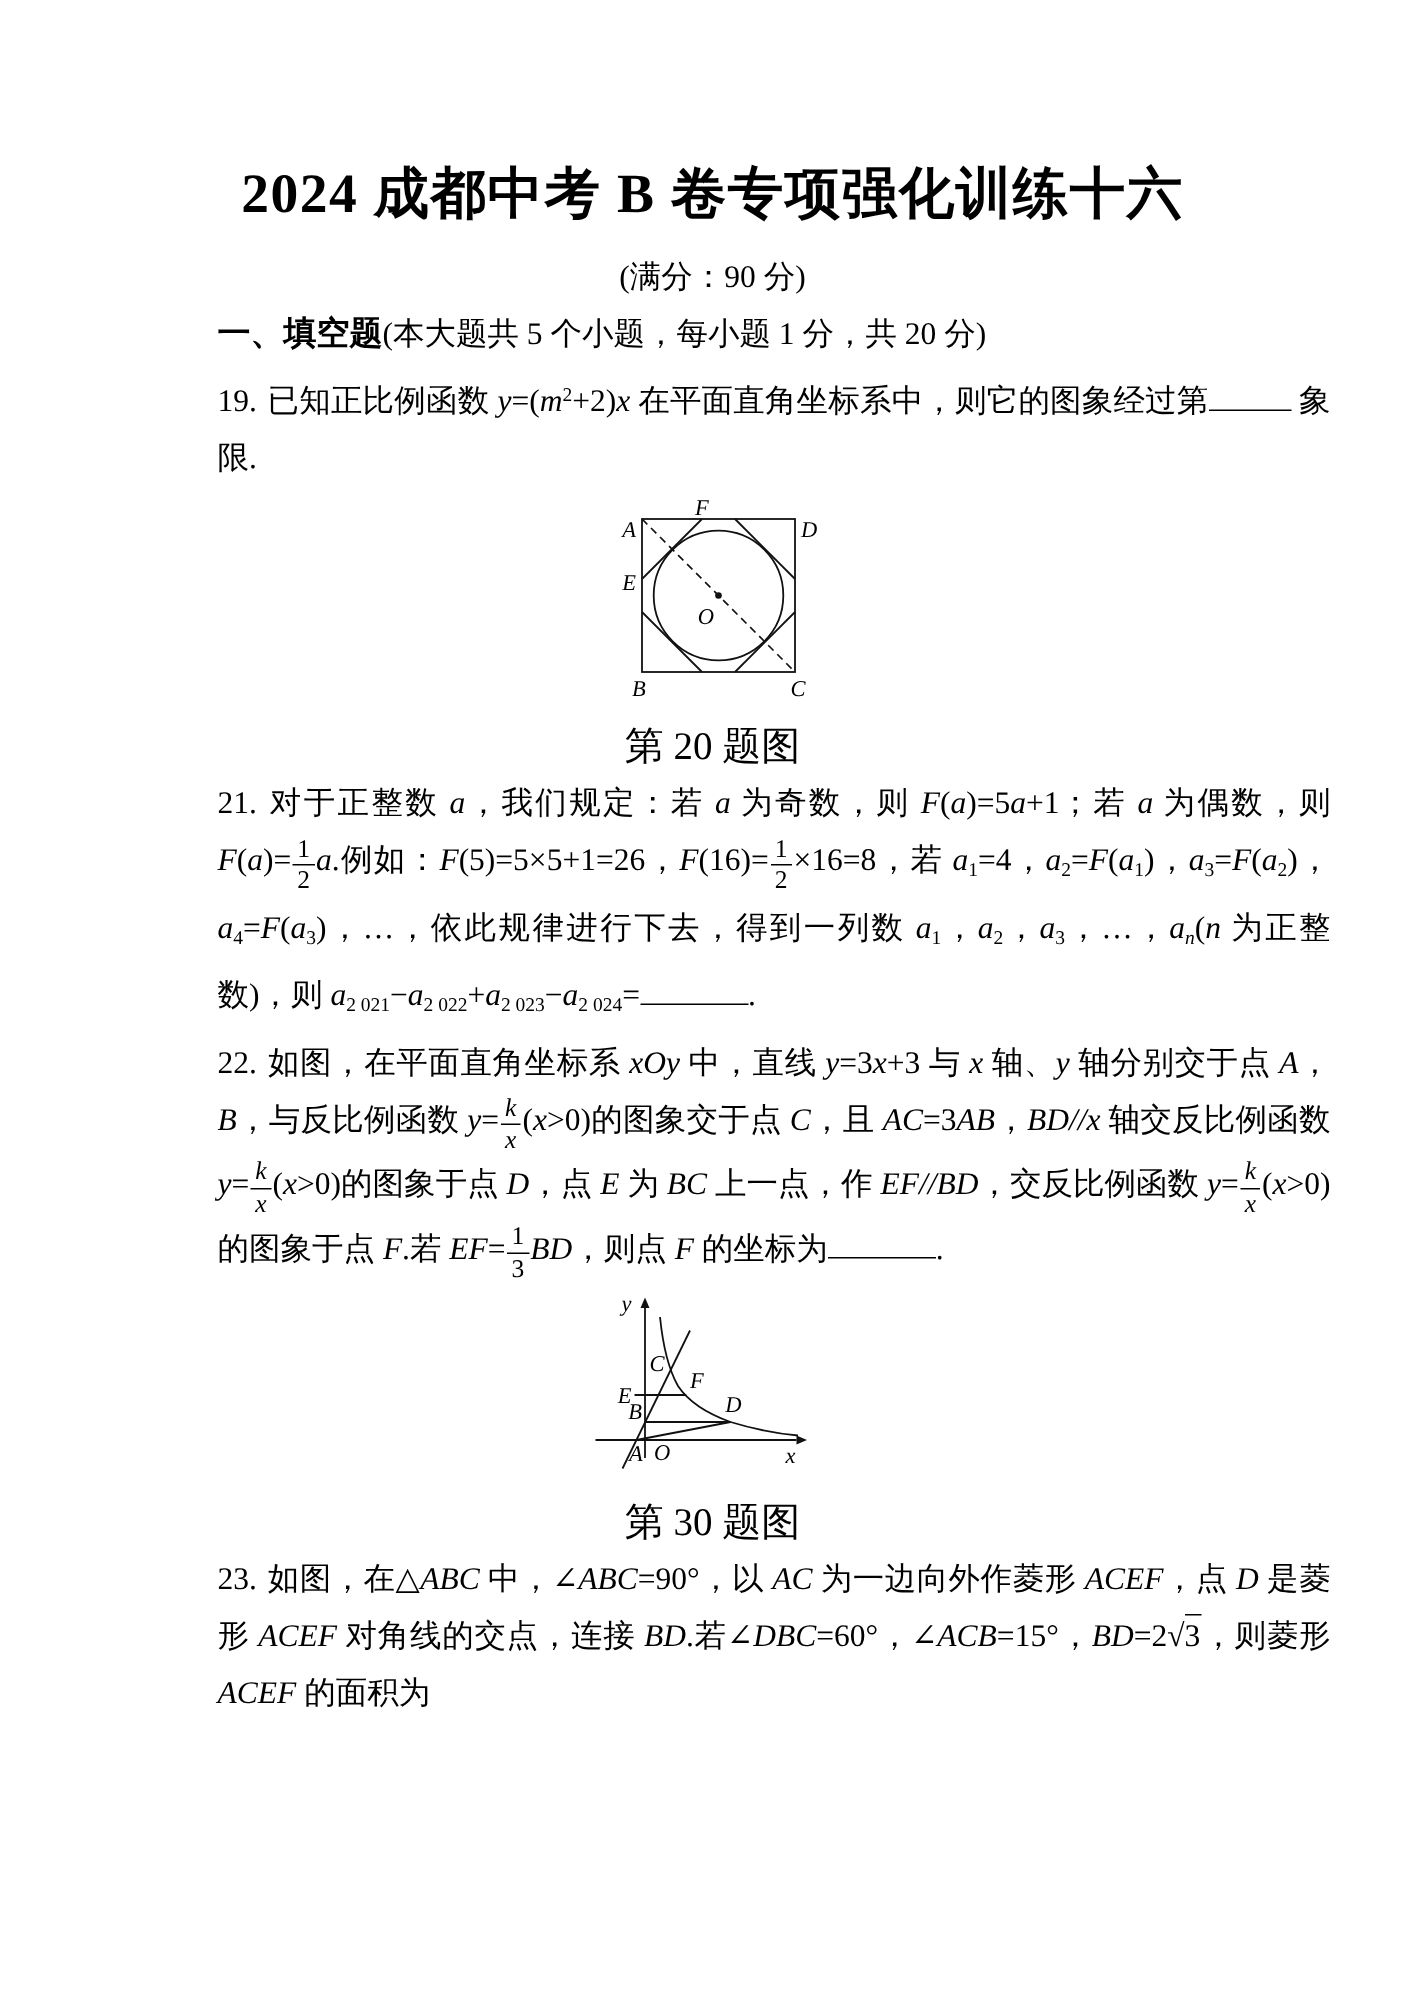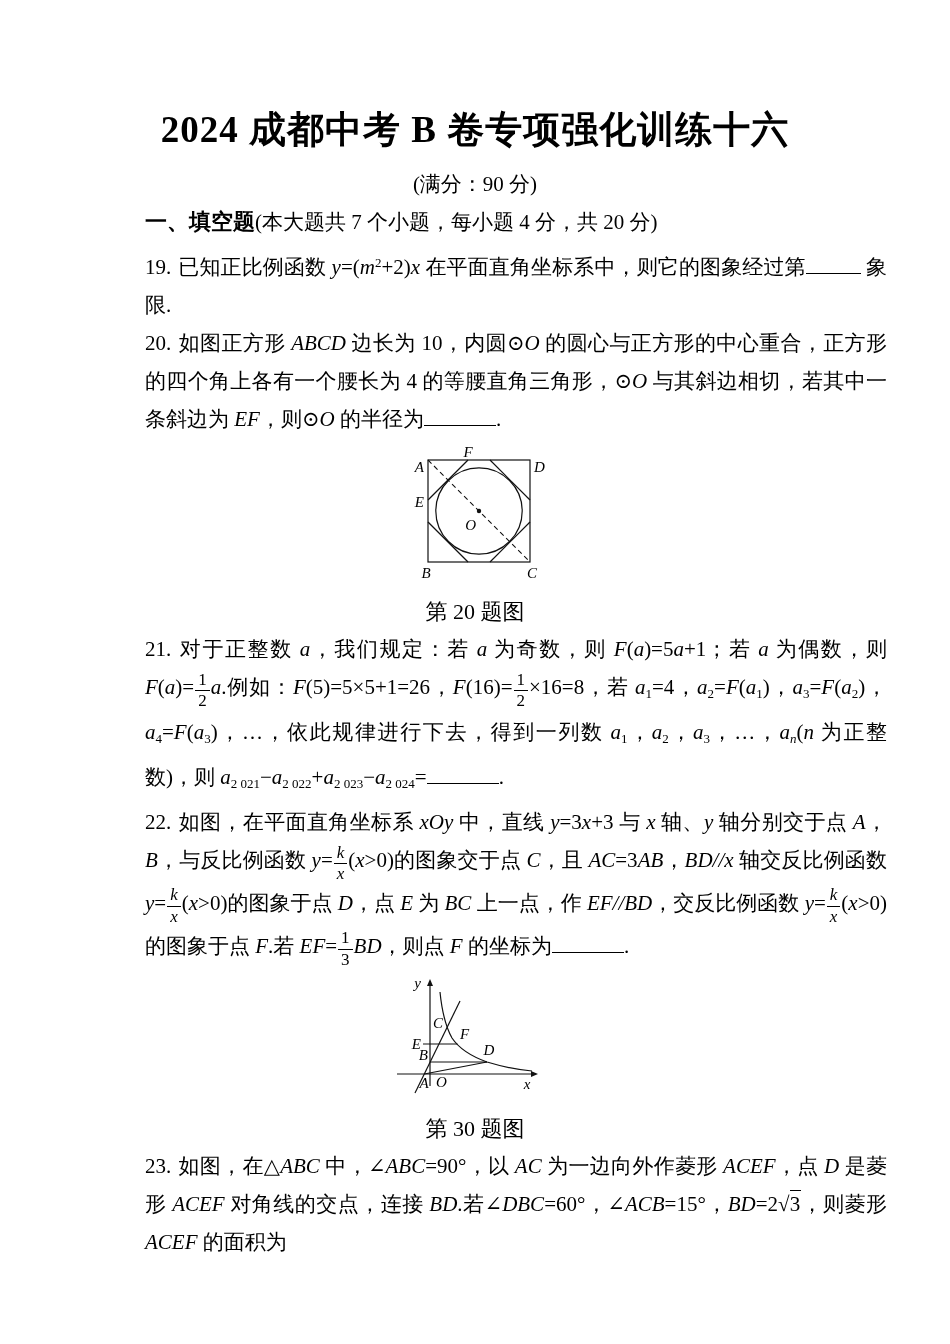--- a/index.html
+++ b/index.html
@@ -35,47 +35,44 @@
   .fr{display:inline-block;vertical-align:-12px;text-align:center;margin:0 1px;}
   .fr .num{display:block;padding:0 3px 1px 3px;border-bottom:1.2px solid #000;font-size:17px;line-height:1.1;}
   .fr .den{display:block;padding-top:1px;font-size:17px;line-height:1.1;}
   .bl{display:inline-block;height:5px;border-bottom:1.3px solid #000;}
   .sq .rad{font-style:normal;}
   .sq .cand{border-top:1.2px solid #000;padding:1px 1px 0 0;}
   .figwrap{width:660px;text-align:center;}
   .figwrap.f20{margin:8px 0 4px 0;}
   .figwrap.f22{margin:6px 0 4px 0;}
   .figwrap svg{display:block;margin:0 auto;}
-  .figcap{font-size:22px;line-height:28px;margin-top:12px;}
+  .figcap{font-size:26px;line-height:28px;margin-top:12px;}
   svg text{font-family:"Liberation Serif","DejaVu Serif",serif;}
   svg .lbl{font-style:italic;font-size:15px;}
   svg .geo{fill:none;stroke:#111;stroke-width:1.2;}
   svg .dash{fill:none;stroke:#111;stroke-width:1.1;stroke-dasharray:5 3.5;}
 </style>
 </head>
 <body>
 
 <div class="page">
 
   <div class="title">2024 成都中考 B 卷专项强化训练十六</div>
 
 
   <div class="fullscore">(满分：90 分)</div>
 
   <div class="section">
-    <span class="shead">一、填空题</span><span>(本大题共 7 个小题，每小题 4 分，共 20 分)</span>
+    <span class="shead">一、填空题</span><span>(本大题共 5 个小题，每小题 1 分，共 20 分)</span>
   </div>
 
   <p class="q">
     <span class="qnum">19.</span><span>已知正比例函数 <span class="v">y</span>=(<span class="v">m</span><span class="sp">2</span>+2)<span class="v">x</span> 在平面直角坐标系中，则它的图象经过第<span class="bl" style="width: 55px;"></span> 象限.</span>
   </p>
 
-  <p class="q">
-    <span class="qnum">20.</span><span>如图正方形 <span class="v">ABCD</span> 边长为 10，内圆⊙<span class="v">O</span> 的圆心与正方形的中心重合，正方形的四个角上各有一个腰长为 4 的等腰直角三角形，⊙<span class="v">O</span> 与其斜边相切，若其中一条斜边为 <span class="v">EF</span>，则⊙<span class="v">O</span> 的半径为<span class="bl" style="width: 72px;"></span>.</span>
-  </p>
 
   <div class="figwrap f20">
     <svg width="184" height="140" viewBox="0 0 184 140">
 
       <rect class="geo" x="45" y="14" width="102" height="102"></rect>
 
       <line class="geo" x1="45" y1="54" x2="85" y2="14"></line>
       <line class="geo" x1="107" y1="14" x2="147" y2="54"></line>
       <line class="geo" x1="45" y1="76" x2="85" y2="116"></line>
       <line class="geo" x1="107" y1="116" x2="147" y2="76"></line>

